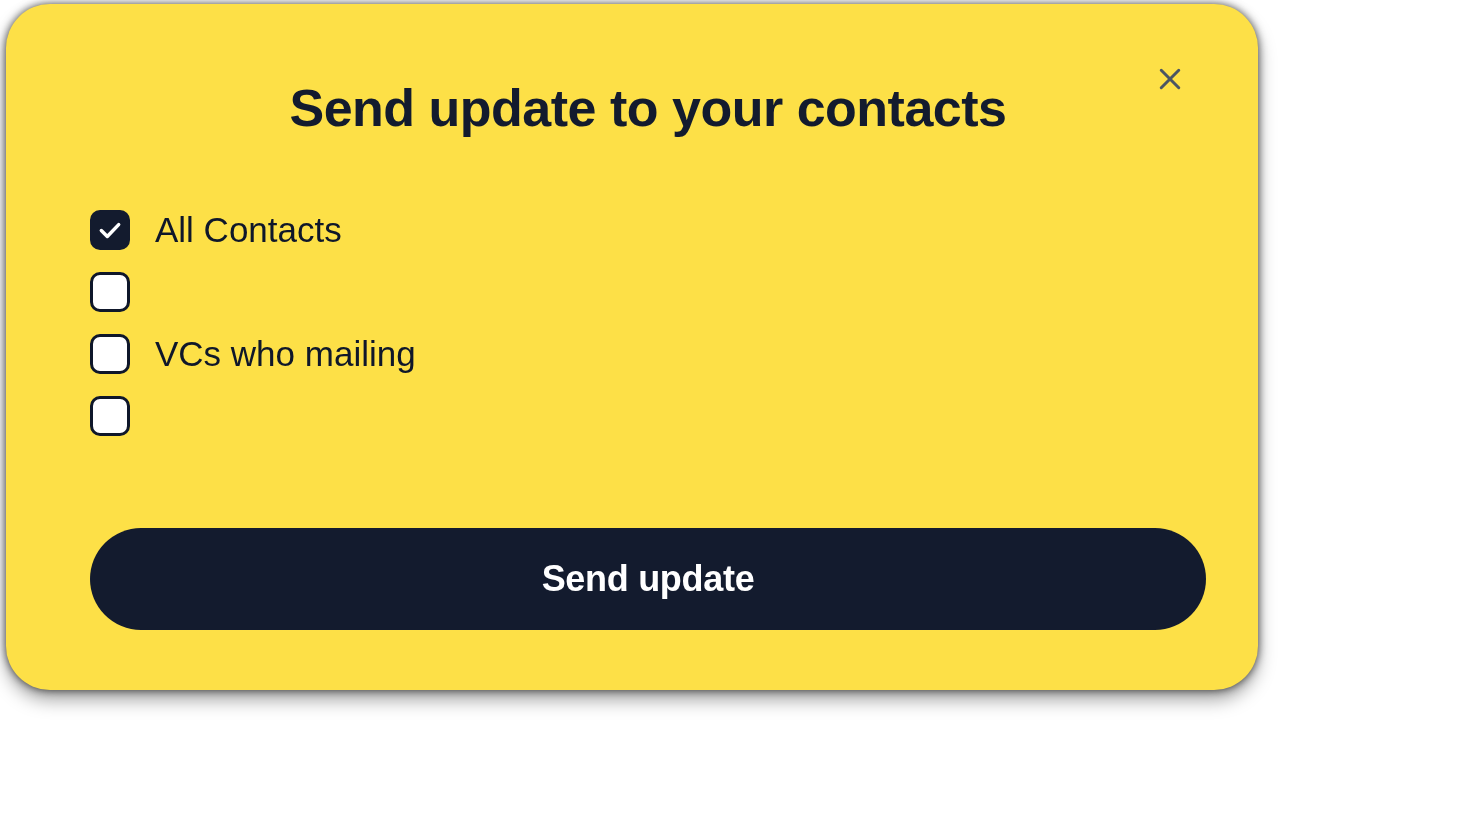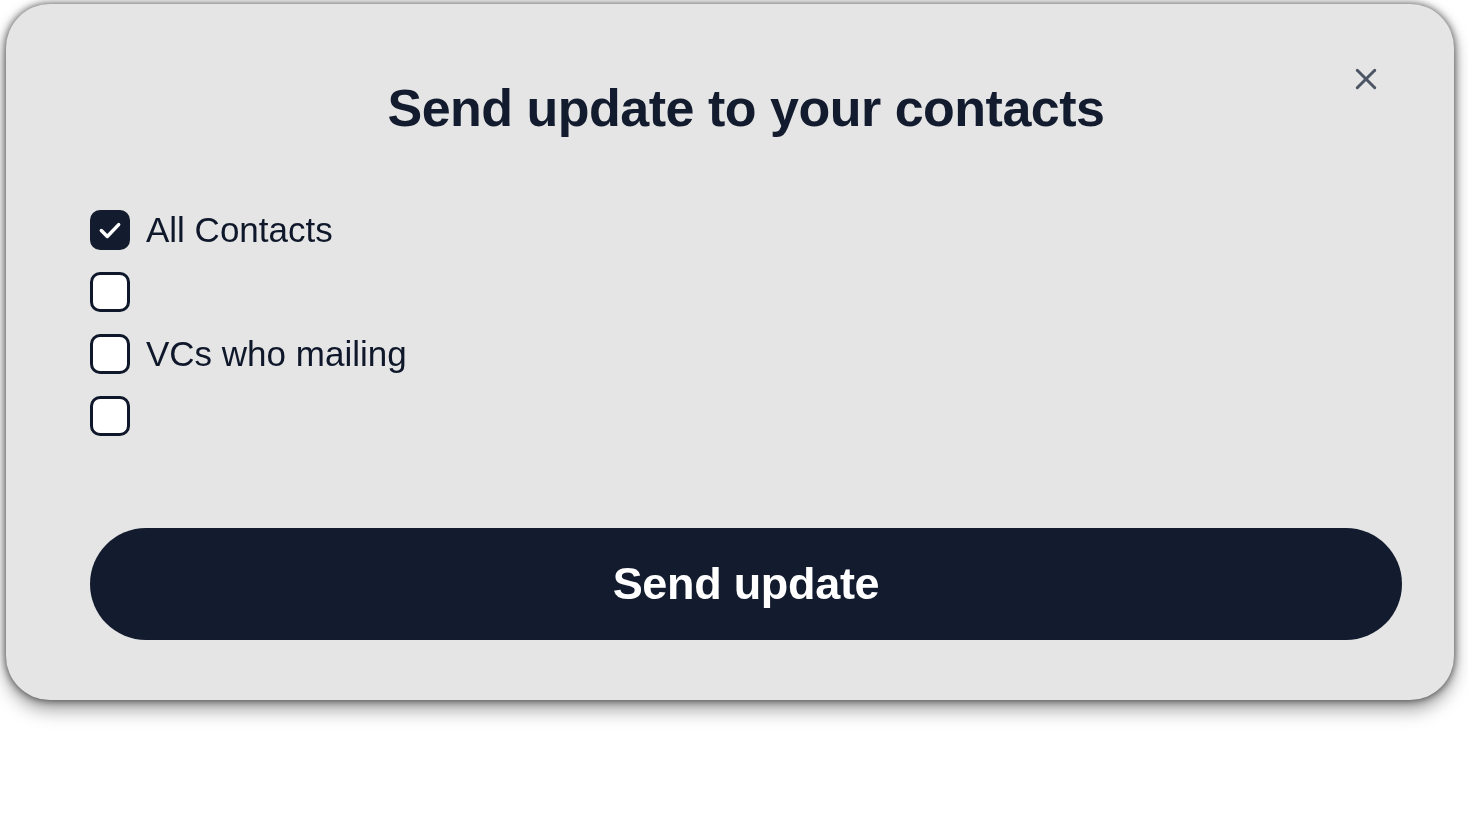--- a/index.html
+++ b/index.html
@@ -11,23 +11,23 @@
       font-family: -apple-system, BlinkMacSystemFont, "Segoe UI", Helvetica, Arial, sans-serif;
       background: #ffffff;
       width: 1468px;
       height: 832px;
       display: flex;
       align-items: flex-start;
       justify-content: flex-start;
     }
     .modal {
       position: relative;
-      width: 1448px;
+      width: 1252px;
       margin: 4px 10px 0 6px;
-      background: #e5e5e5;
+      background: #fde047;
       border-radius: 44px;
       box-shadow: 0 0 8px rgba(0,0,0,0.7), 0 10px 18px rgba(0,0,0,0.35);
       padding: 74px 52px 60px 84px;
     }
     .close-btn {
       position: absolute;
       top: 56px;
       right: 68px;
       width: 40px;
       height: 40px;
@@ -59,21 +59,21 @@
     }
     .checkbox-list {
       display: flex;
       flex-direction: column;
       gap: 22px;
       margin-bottom: 92px;
     }
     .checkbox-item {
       display: flex;
       align-items: center;
-      gap: 16px;
+      gap: 25px;
       cursor: pointer;
     }
     .checkbox-box {
       width: 40px;
       height: 40px;
       border: 3px solid #0f172a;
       border-radius: 10px;
       display: flex;
       align-items: center;
       justify-content: center;
@@ -97,21 +97,21 @@
       font-size: 35px;
       font-weight: 400;
       color: #0f172a;
     }
     .send-btn {
       width: 100%;
       background: #131b2e;
       color: #ffffff;
       border: none;
       border-radius: 999px;
-      font-size: 45px;
+      font-size: 36px;
       font-weight: 600;
       padding: 30px 0;
       cursor: pointer;
       letter-spacing: -0.3px;
     }
   </style>
 </head>
 <body>
 
 <div class="modal">

